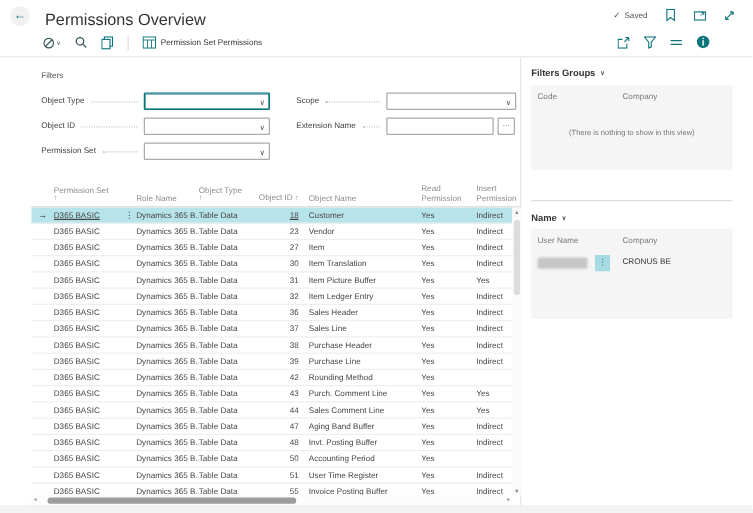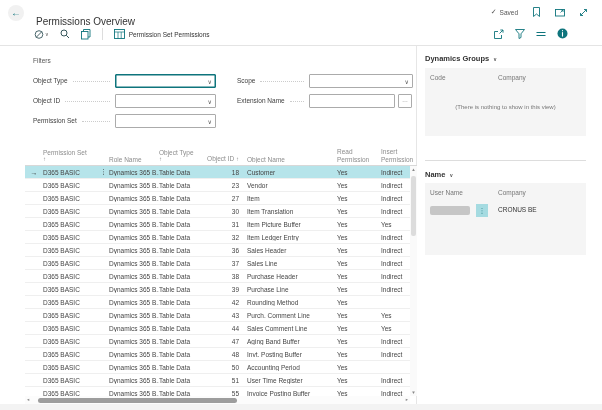--- a/index.html
+++ b/index.html
@@ -6,21 +6,21 @@
   html,body { width:602px; height:410px; }
   body {
     font-family:"Liberation Sans", sans-serif;
     background:#fff; color:#444; overflow:hidden; position:relative;
   }
 
   
   .topbar { position:absolute; top:0; left:0; width:602px; height:24px; background:#fff; }
   .back-btn { position:absolute; left:8px; top:5px; width:16px; height:16px; border-radius:50%;
     background:#f1f1f1; color:#0e747c; font-size:10px; line-height:15px; text-align:center; cursor:pointer; }
-  .page-title { position:absolute; left:36px; top:16px; font-size:10px; color:#333; }
+  .page-title { position:absolute; left:36px; top:8px; font-size:13px; color:#333; }
   .top-right { position:absolute; right:14px; top:7px; display:flex; align-items:center; gap:14px; }
   .saved { display:flex; gap:3px; font-size:6.5px; color:#555; align-items:center; }
   .saved .chk { color:#555; font-size:7px; }
   .icon-btn { background:none; border:none; padding:0; cursor:pointer; display:flex; align-items:center; }
 
   
   .ribbon { position:absolute; top:24px; left:0; width:602px; height:22px; border-bottom:1px solid #e4e4e4; }
   .ribbon-left { position:absolute; left:34px; top:4px; display:flex; align-items:center; gap:11px; }
   .vdiv { width:1px; height:12px; background:#ddd; }
   .action-btn { display:flex; align-items:center; gap:4px; font-size:6.5px; color:#333; cursor:pointer; }
@@ -510,21 +510,21 @@
       <div class="left">◂</div>
       <div class="hthumb"></div>
       <div class="right">▸</div>
     </div>
   </div>
 </div>
 
 <div class="side">
 
   <div class="side-section-title sg-title">
-    <span>Dynamics Groups</span>
+    <span>Filters Groups</span>
     <span class="chev">∨</span>
   </div>
   <div class="sg-box">
     <div class="side-cols">
       <span class="col-a">Code</span>
       <span class="col-b">Company</span>
     </div>
     <div class="empty-msg">(There is nothing to show in this view)</div>
   </div>
 

